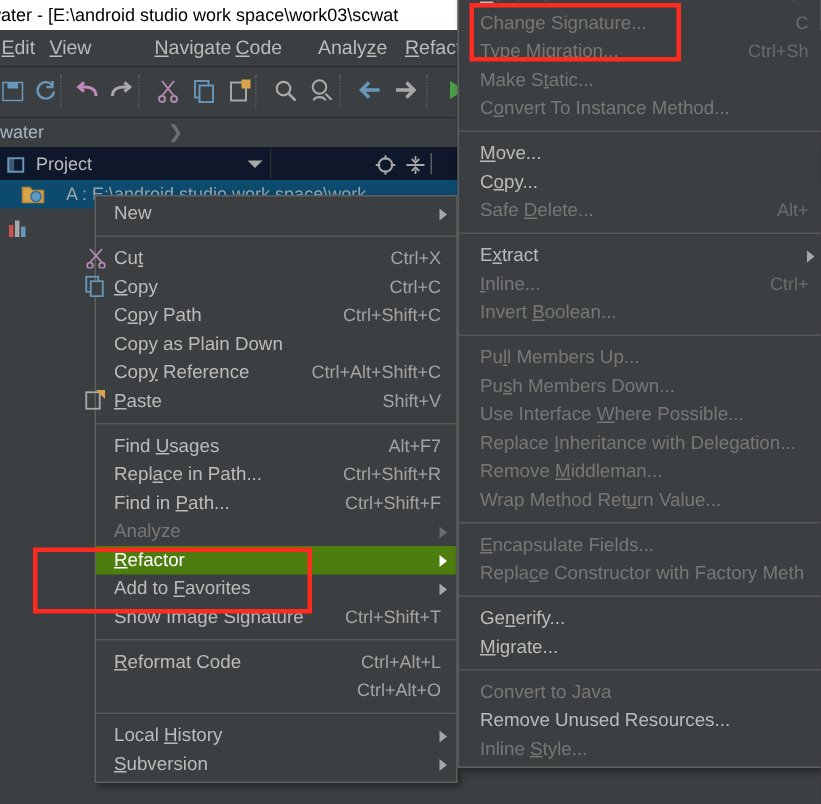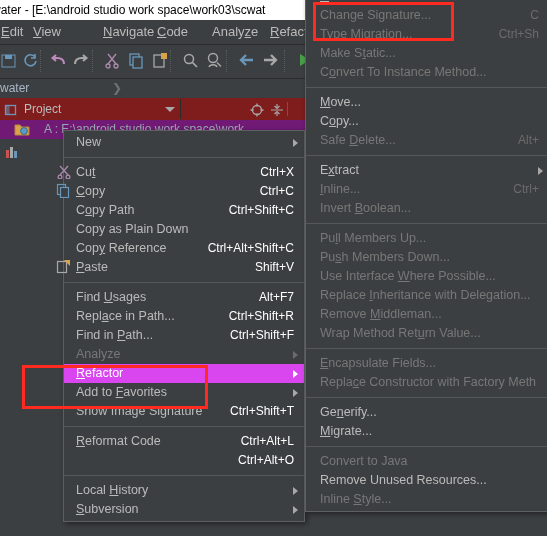--- a/index.html
+++ b/index.html
@@ -43,37 +43,37 @@
 
   .breadcrumb{
     position:absolute;left:0;top:79px;width:547px;height:19px;
     background:#3c3f41;color:#a9b7c6;font-size:12px;line-height:19px;
   }
   .breadcrumb .bc{position:absolute;left:-6px;top:0;}
   .breadcrumb .chev{position:absolute;left:112px;top:0;color:#6e7174;}
 
   .projhead{
     position:absolute;left:0;top:98px;width:547px;height:22px;
-    background:#7f1d1d;border-bottom:1px solid #2b2b2b;
+    background:#0f172a;border-bottom:1px solid #2b2b2b;
     color:#bbbbbb;font-size:12px;line-height:22px;
   }
   .projhead .lbl{position:absolute;left:24px;top:0;}
   .projhead .pcaret{position:absolute;left:165px;top:9px;
     width:0;height:0;border-left:5px solid transparent;border-right:5px solid transparent;
     border-top:5px solid #a8a8a8;}
   .projhead .vsep{position:absolute;left:180px;top:1px;width:1px;height:20px;background:#2b2b2b;}
   .projhead .vsep2{position:absolute;left:287px;top:4px;width:1px;height:14px;background:#5a5d5f;}
 
   .treearea{
     position:absolute;left:0;top:120px;width:547px;height:416px;
     background:#3c3f41;
   }
   .treerow{
     position:absolute;left:0;width:310px;height:19px;
-    background:#701a75;color:#9aa7b0;font-size:12px;line-height:19px;
+    background:#0c4a6e;color:#9aa7b0;font-size:12px;line-height:19px;
   }
   .treerow .t{position:absolute;left:44px;top:0;white-space:nowrap;}
 
   .rightstrip{position:absolute;right:0;top:98px;width:10px;bottom:0;background:#3c3f41;}
   .rightstrip .ln{position:absolute;left:0;width:10px;height:1px;background:#2b2b2b;}
 
   
   .menu{
     position:absolute;background:#3c3f41;
     border:1px solid #5e6060;
@@ -82,30 +82,30 @@
   }
   #menu-left{left:63px;top:130px;width:240px;}
   #menu-right{left:305px;top:-16px;width:243px;}
 
   .row{
     position:relative;height:19px;line-height:19px;
     white-space:nowrap;font-size:12.5px;
   }
   .row .label{position:absolute;left:12px;top:0;}
   #menu-right .row .label{left:14px;}
-  .row .short{position:absolute;right:10px;top:0;color:#ffffff;font-size:12px;}
+  .row .short{position:absolute;right:10px;top:0;color:#a3a3a3;font-size:12px;}
   .row .arrow{
     position:absolute;right:6px;top:6px;width:0;height:0;
     border-top:4px solid transparent;border-bottom:4px solid transparent;
     border-left:5px solid #a8a8a8;
   }
   .row.disabled .label{color:#777777;}
   .row.disabled .short{color:#6b6b6b;}
   .row.disabled .arrow{border-left-color:#6b6b6b;}
-  .row.sel{background:#d946ef;}
+  .row.sel{background:#4d7c0f;}
   .row.sel .label{color:#ffffff;}
   .row.sel .arrow{border-left-color:#ffffff;}
   .row u{text-decoration:underline;}
   .sep{height:1px;margin:3px 0;background:#555759;}
   .grp{padding:2px 0;}
   .row .iconbox{position:absolute;left:-8px;top:1px;width:16px;height:16px;}
 
   
   .redbox{position:absolute;border:3px solid #ff2a20;pointer-events:none;}
   #red-refactor{left:22px;top:365px;width:180px;height:38px;}

